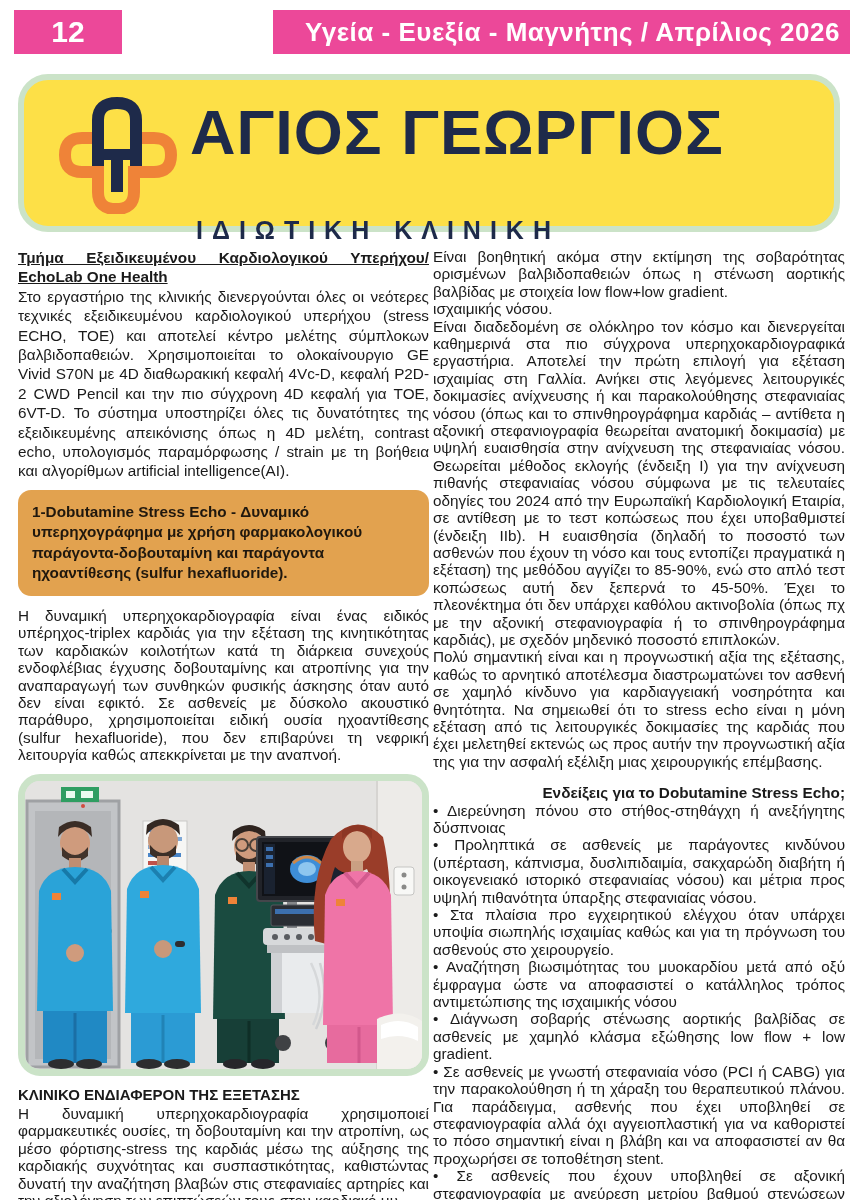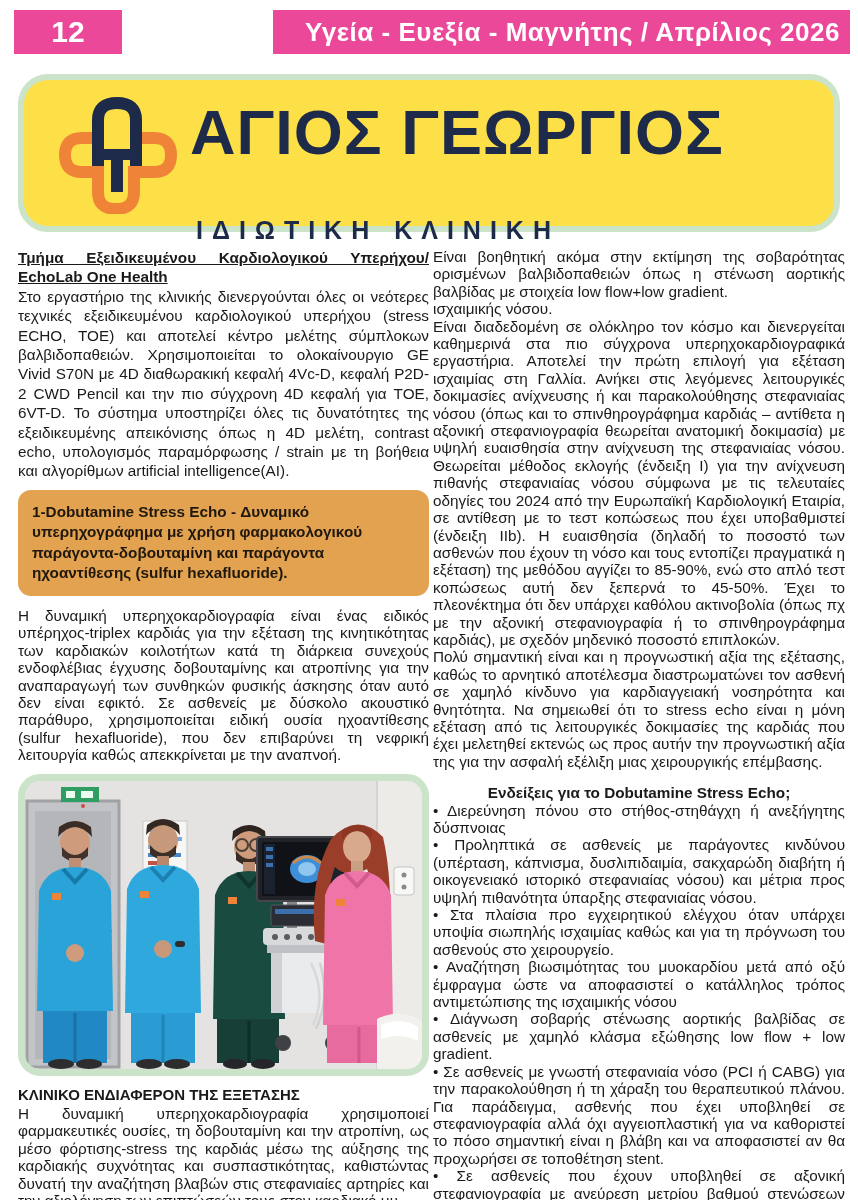--- a/index.html
+++ b/index.html
@@ -39,21 +39,21 @@
   .underline{text-decoration:underline;}
   .highlight{
     background:#E2A24F;border-radius:13px;padding:12px 14px;margin:9px 0 11px 0;
     font-weight:bold;line-height:20.5px;text-align:left;color:#20180e;box-sizing:border-box;
   }
   .photo{
     margin-top:10px;width:411px;height:302px;box-sizing:border-box;
     border:7px solid #cbe3c8;border-radius:22px;overflow:hidden;background:#e4e3e1;
   }
   .sec-head{font-weight:bold;font-size:15px;margin:10px 0 2px 0 !important;text-align:left;}
-  .ind-head{font-weight:bold;margin-top:14px !important;text-align:center;}
+  .ind-head{font-weight:bold;margin-top:14px !important;text-align:right;}
   .bullet::before{content:"• ";}
 </style>
 </head>
 <body>
 
 <div class="badge" id="pageNum">12</div>
 <div class="badge" id="banner">Υγεία - Ευεξία - Μαγνήτης / Απρίλιος 2026</div>
 
 <div class="logo-box">
   <svg class="logo-mark" width="120" height="122" viewBox="0 0 120 122" aria-hidden="true">

